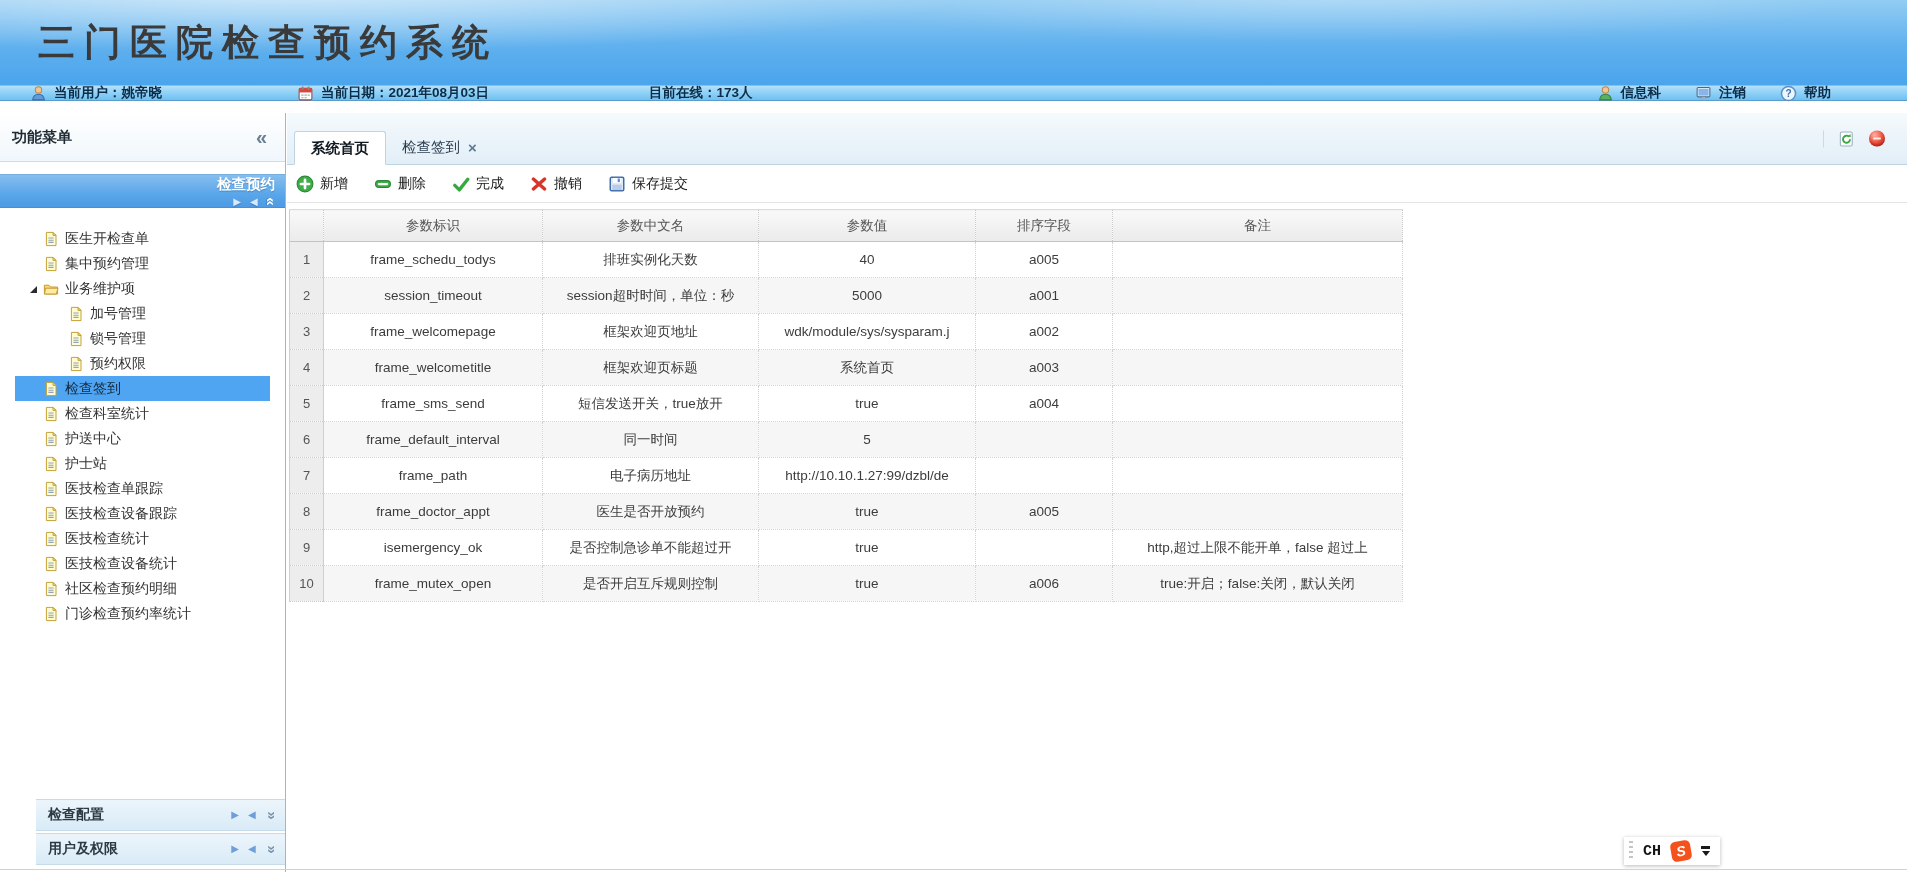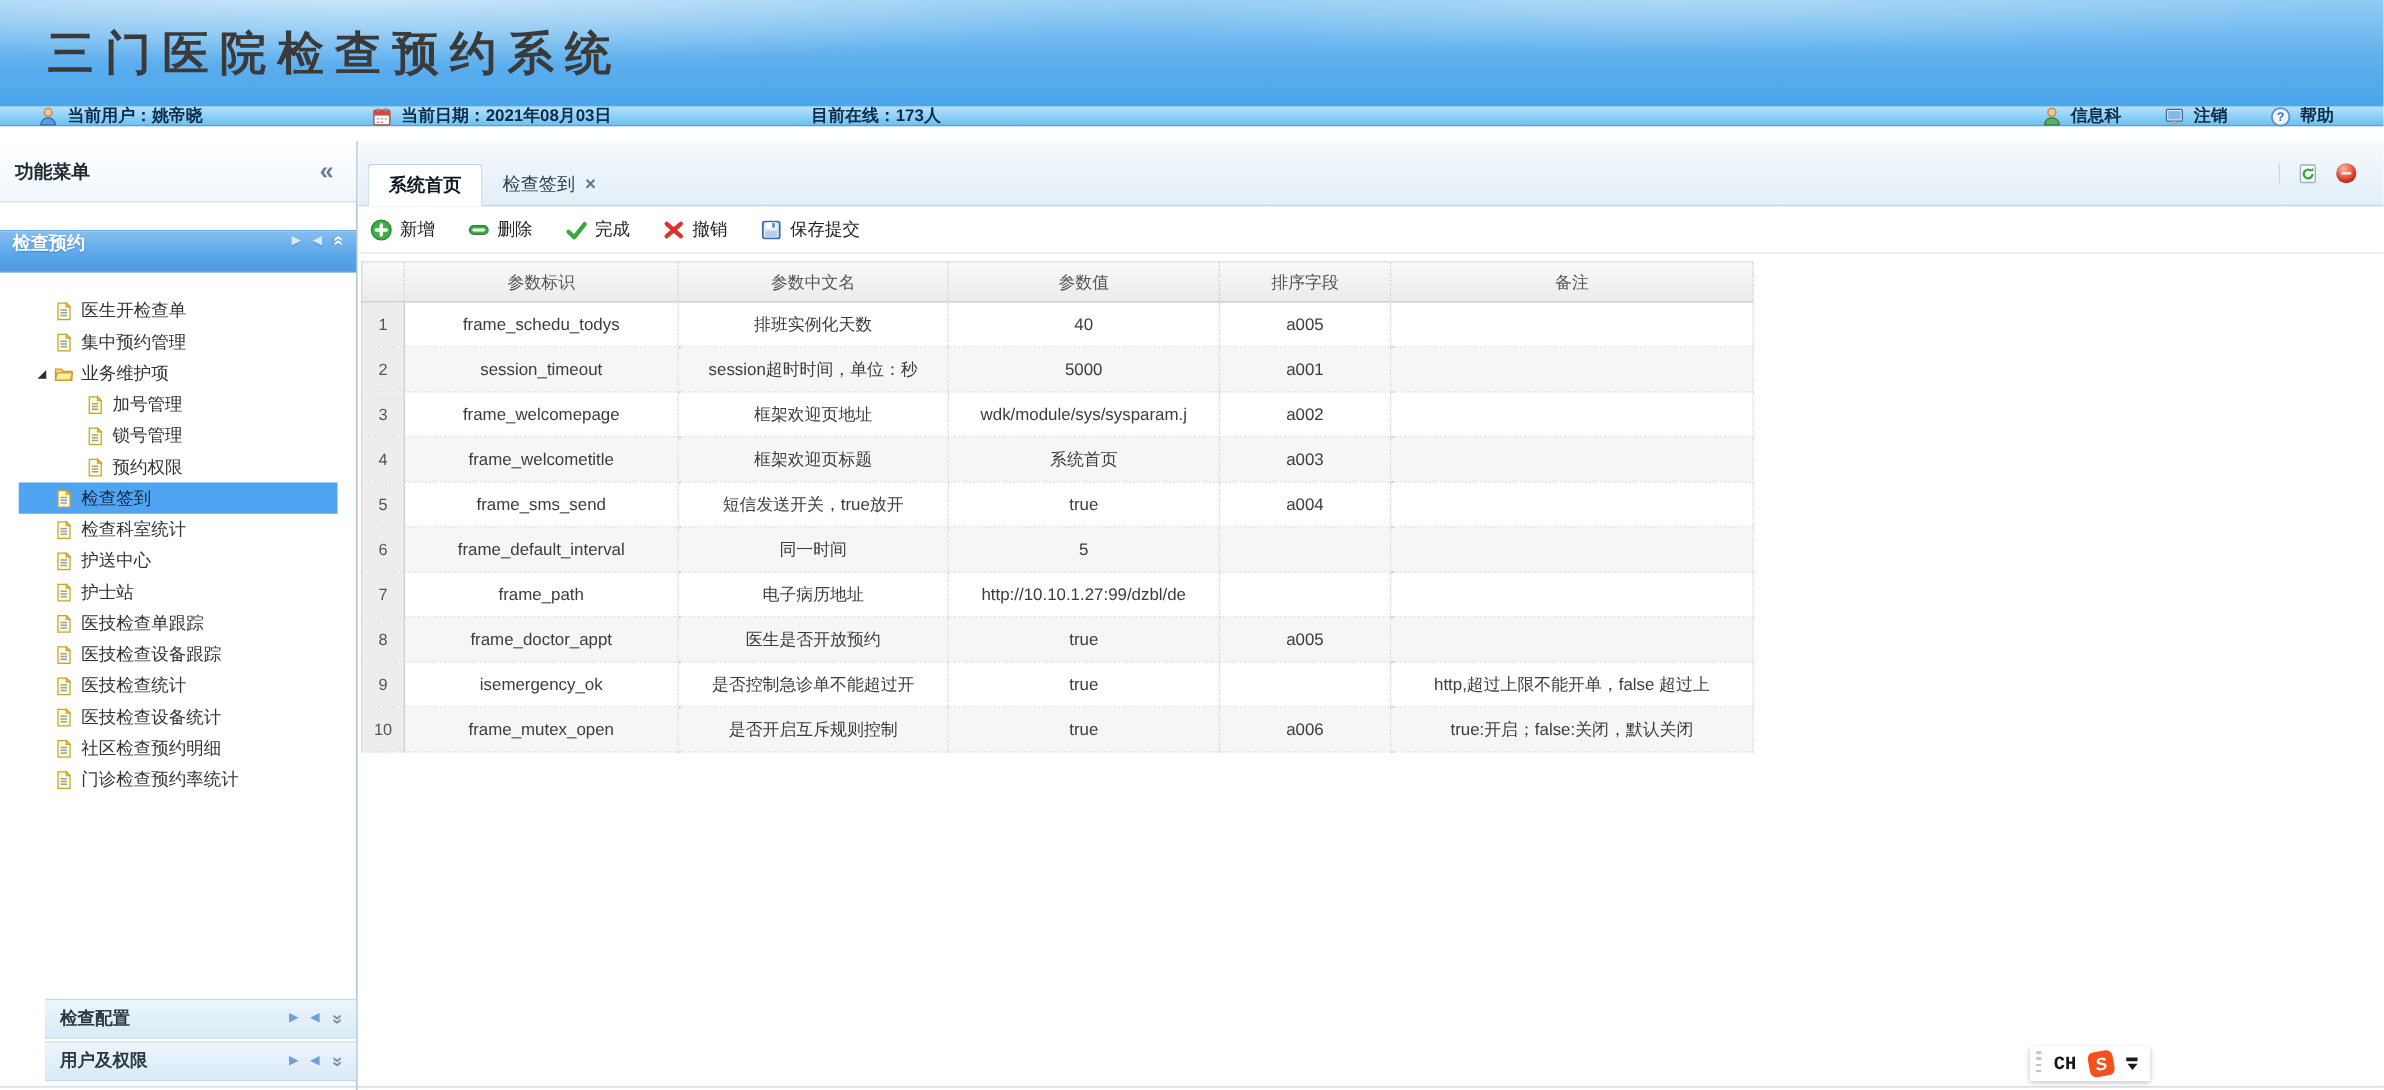--- a/index.html
+++ b/index.html
@@ -24,43 +24,44 @@
     position:absolute; left:0; top:85px; width:100%; height:16px;
     background:linear-gradient(180deg,#b4e0f9 0%, #8ed1f7 50%, #6fc0f2 100%);
     border-top:1px solid #86c2e8; border-bottom:1px solid #5a9dcd;
     display:flex; align-items:center;
     font-size:13.5px; font-weight:bold; color:#0d2c47;
   }
   .u-item { display:flex; align-items:center; gap:7px; white-space:nowrap; }
   .u-user { margin-left:30px; }
   .u-date { margin-left:135px; }
   .u-online { margin-left:160px; }
-  .u-right { margin-left:auto; margin-right:40px; display:flex; gap:34px; }
+  .u-right { margin-left:auto; margin-right:76px; display:flex; gap:34px; }
   .u-right .u-item { cursor:pointer; }
   .uicon { width:17px; height:17px; display:inline-block; }
   .uicon svg { width:100%; height:100%; display:block; }
 
   
   .sidebar {
     position:absolute; left:0; top:113px; width:286px; bottom:0;
     background:#fff; border-right:1px solid #9cb8ca;
   }
   .sb-header {
     height:49px; display:flex; align-items:center; justify-content:space-between;
     padding:0 18px 0 12px; background:linear-gradient(180deg,#ffffff,#f0f7fc);
     border-bottom:1px solid #ccdde9;
     font-size:15px; font-weight:bold; color:#1f2a33;
   }
   .sb-collapse { font-size:20px; color:#6a8094; font-weight:bold; cursor:pointer; line-height:1; }
   .sb-panel-head {
-    margin-top:22px; height:34px; display:flex; align-items:flex-start; padding:0 10px;
+    margin-top:12px; height:34px; display:flex; align-items:flex-end; padding:0 10px;
     background:linear-gradient(180deg,#86beef 0%, #5aa6e9 60%, #4e9ae4 100%);
     border-top:1px solid #74aede; border-bottom:1px solid #4b8fca;
     color:#fff; font-weight:bold; font-size:14.5px; text-shadow:0 1px 1px rgba(0,60,120,.35);
     cursor:pointer;
+    flex-direction:column;
   }
   .panel-tools { margin-left:auto; display:flex; align-items:center; gap:9px; }
   .tri { font-size:10px; color:#d9e9fb; cursor:pointer; line-height:1; }
   .chev { display:inline-block; font-size:15px; font-weight:bold; line-height:1; cursor:pointer; }
   .chev.up   { transform:rotate(90deg);  color:#fff; }
   .chev.down { transform:rotate(-90deg); color:#7b93a9; }
   .sb-bar .tri { color:#6f9fd8; }
 
   .tree { padding-top:18px; }
   .tree-item {

